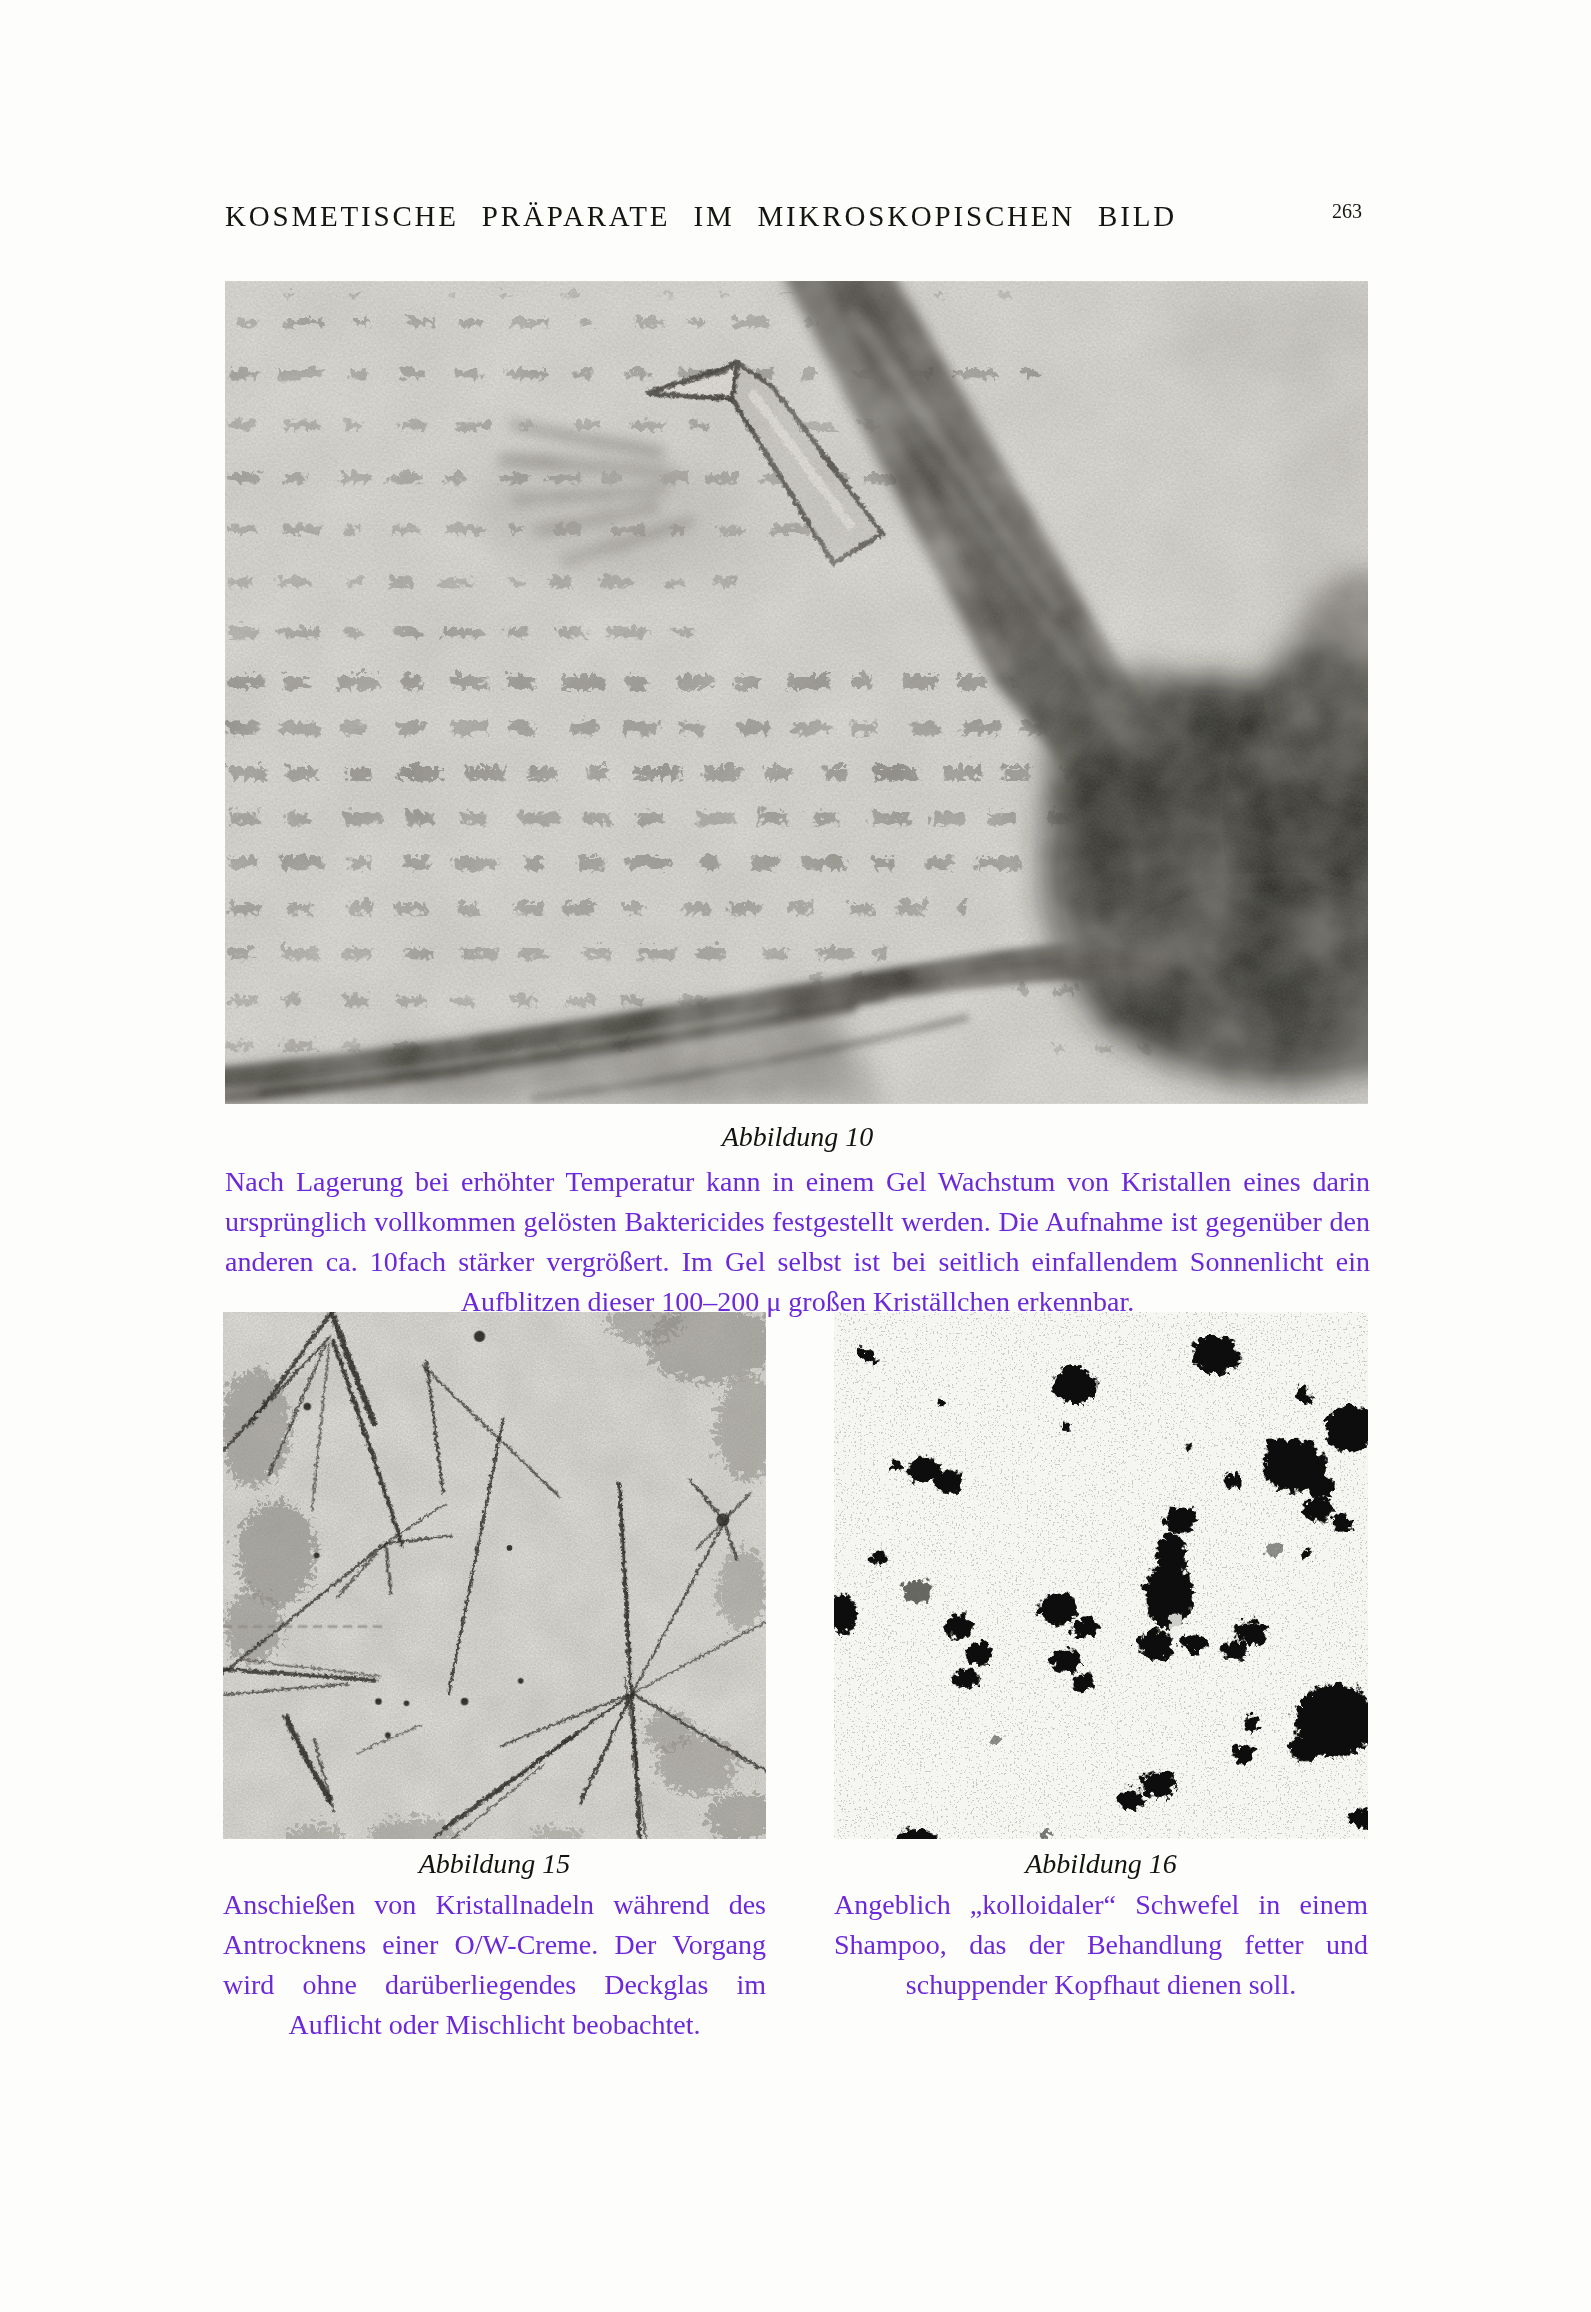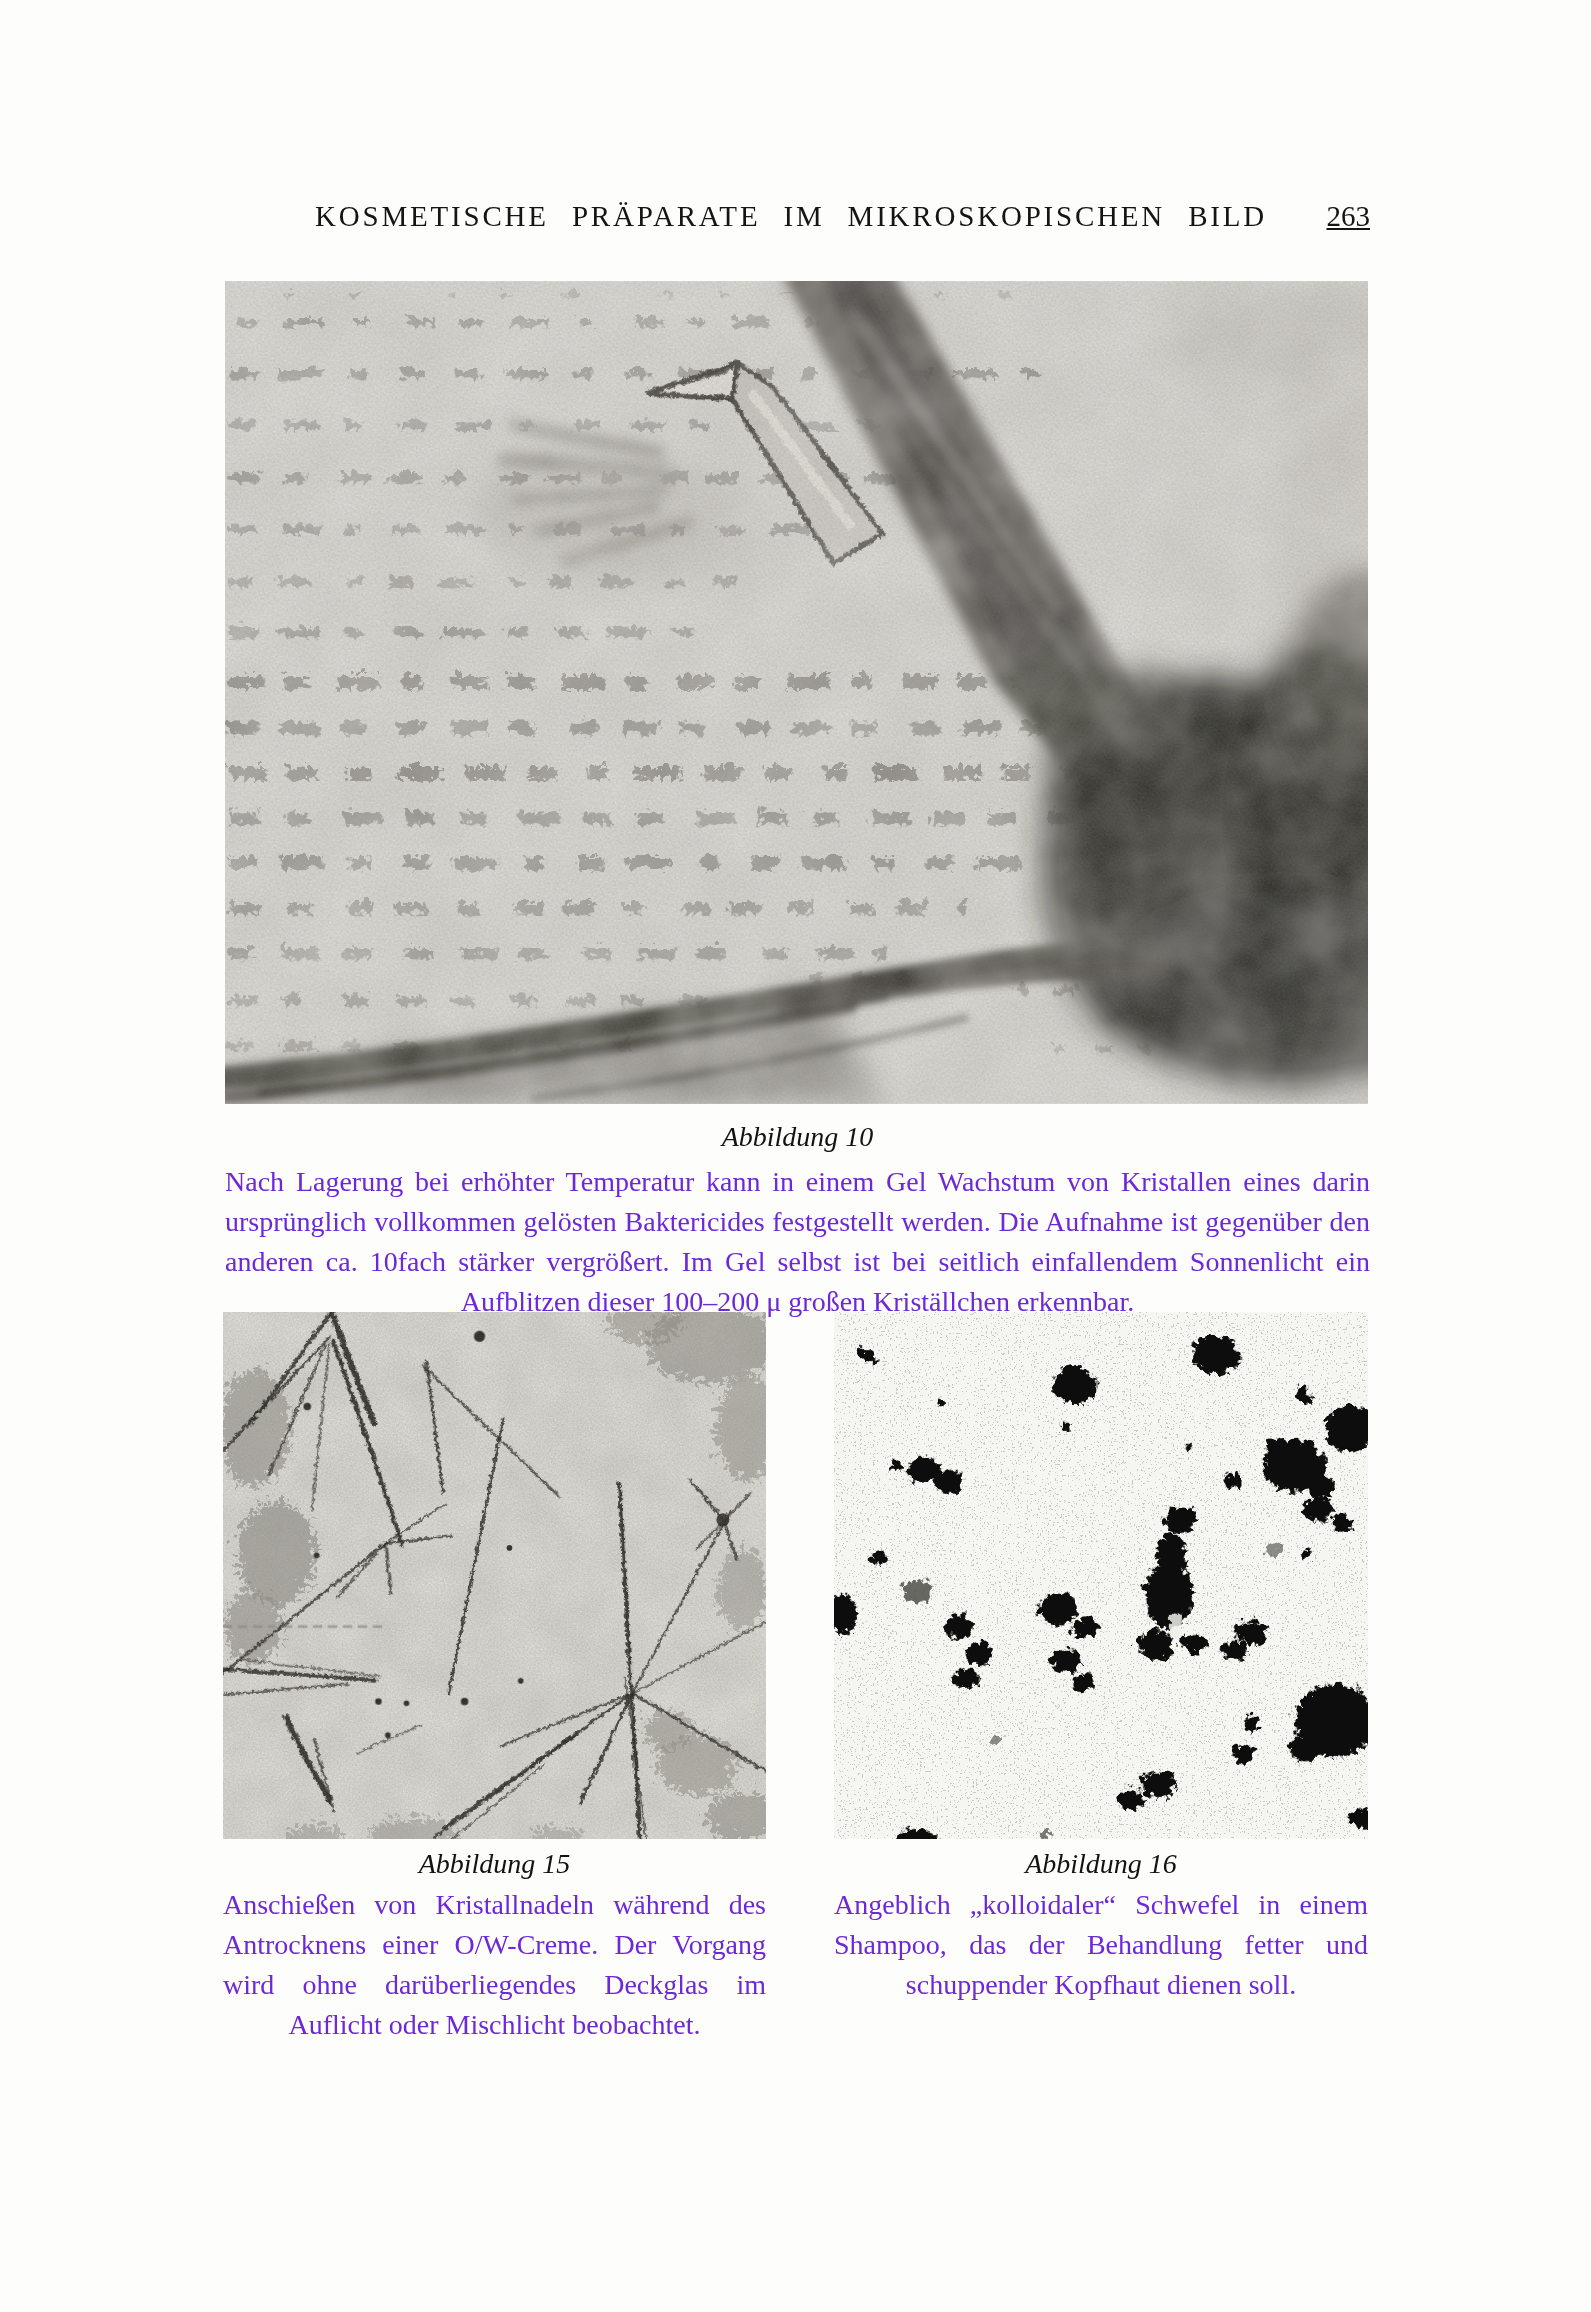--- a/index.html
+++ b/index.html
@@ -5,24 +5,24 @@
   html,body { margin:0; padding:0; background:#e8e8e6; }
   .page {
     position:relative; width:1592px; height:2312px; margin:0 auto;
     background:#fdfdfb; color:#1a1916;
     font-family:"Liberation Serif", serif;
     overflow:hidden;
   }
   .page-header { position:absolute; left:225px; top:200px; width:1145px; height:41px; }
   .running-title {
     position:absolute; left:0; right:103px; top:0;
-    text-align:right; font-size:29px; letter-spacing:2.8px; word-spacing:13px;
+    text-align:left; font-size:29px; letter-spacing:2.8px; word-spacing:13px;
     white-space:nowrap; color:#161511;
   }
-  .page-number { position:absolute; right:0; top:0; font-size:29px; color:#161511;text-decoration:underline; }
+  .page-number { position:absolute; right:8px; top:0; font-size:20px; color:#161511; }
 
   .micro { position:absolute; overflow:hidden; }
   .micro svg { display:block; }
   .img14 { left:225px; top:281px;  width:1143px; height:823px; }
   .img15 { left:223px; top:1312px; width:543px;  height:527px; }
   .img16 { left:834px; top:1312px; width:534px;  height:527px; }
 
   .fig-label {
     position:absolute; text-align:center;
     font-style:italic; font-size:28px; color:#14130f;

